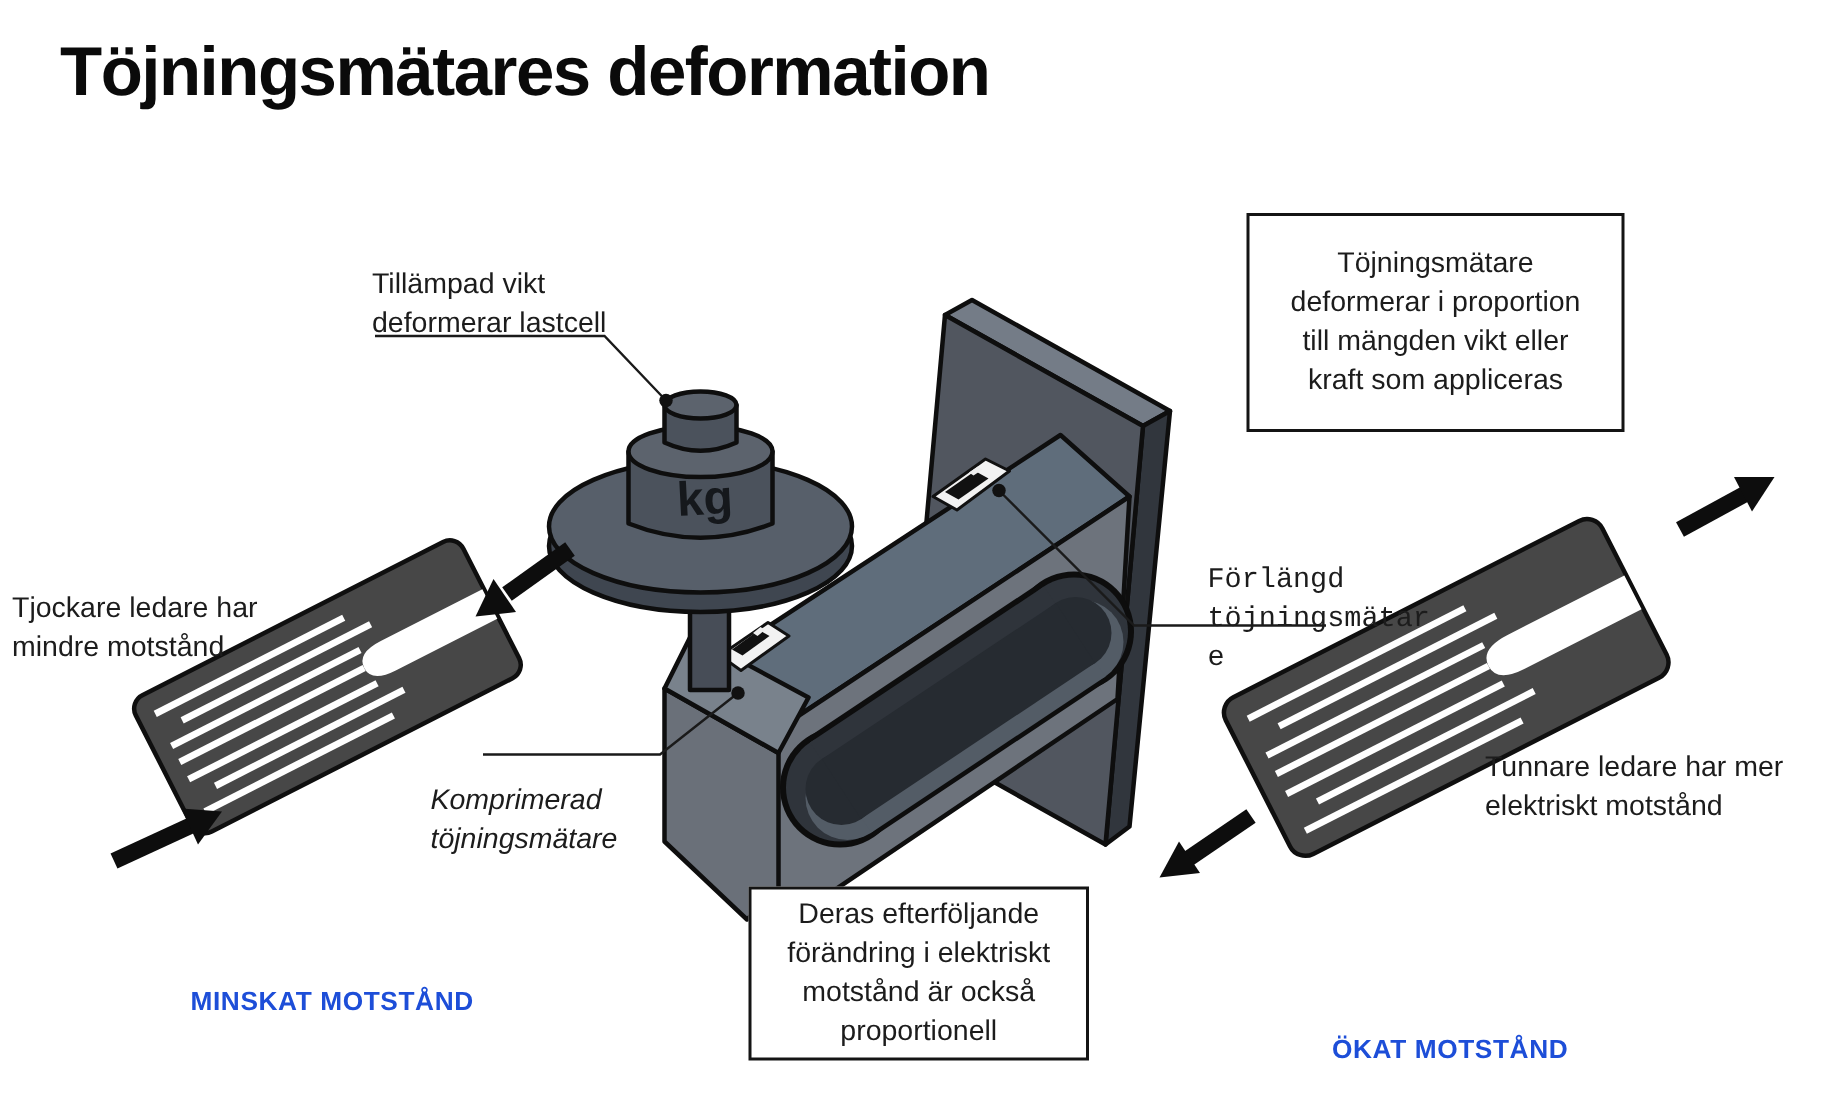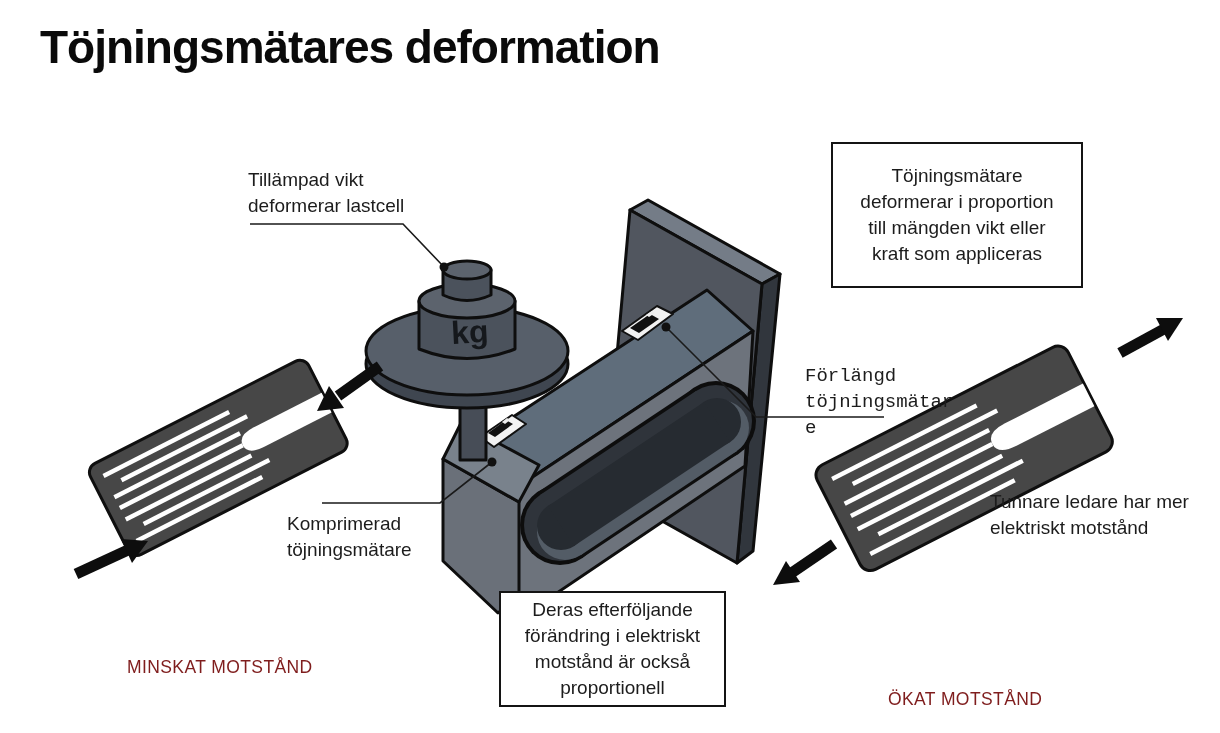--- a/index.html
+++ b/index.html
@@ -7,30 +7,31 @@
     position:relative;width:1220px;height:733px;background:#ffffff;overflow:hidden;
     font-family:"Liberation Sans","DejaVu Sans",sans-serif;color:#1c1c1c;
   }
   .title{
     position:absolute;left:40px;top:8px;font-size:46px;font-weight:800;
     letter-spacing:-1px;color:#0a0a0a;white-space:nowrap;margin-top:12px;
   }
   .callout{
     position:absolute;font-size:19px;line-height:26px;color:#1c1c1c;
     white-space:pre-line;
+    margin-top:10px;
   }
   .note-box{
     position:absolute;border:2px solid #141414;background:#fff;
     display:flex;align-items:center;justify-content:center;text-align:center;
     font-size:19px;line-height:26px;color:#1c1c1c;white-space:pre-line;
     box-sizing:border-box;padding:4px 8px;
   }
   .footer-label{
-    position:absolute;font-size:17.5px;font-weight:400;letter-spacing:.4px;
-    color:#7f1d1d;white-space:nowrap;
+    position:absolute;font-size:17.5px;font-weight:700;letter-spacing:.4px;
+    color:#1d4ed8;white-space:nowrap;
   }
   .art{position:absolute;left:0;top:0;}
 </style>
 </head>
 <body>
 
 <div class="canvas">
 
   <svg class="art" width="1220" height="733" viewBox="0 0 1220 733">
 
@@ -156,26 +157,28 @@
   <div class="title">Töjningsmätares deformation</div>
 
   <div class="callout" style="left:248px;top:167px;">Tillämpad vikt
 deformerar lastcell</div>
 
   <div class="note-box" style="left:831px;top:142px;width:252px;height:146px;">Töjningsmätare
 deformerar i proportion
 till mängden vikt eller
 kraft som appliceras</div>
 
+  <div class="callout" style="left:8px;top:383px;">Tjockare ledare har
+mindre motstånd</div>
 
   <div class="callout" style="left:805px;top:363px;font-family:Liberation Mono, monospace;">Förlängd
 töjningsmätar
 e</div>
 
-  <div class="callout" style="left:287px;top:511px;">Komprimerad
+  <div class="callout" style="left:287px;top:511px;font-style:italic;">Komprimerad
 töjningsmätare</div>
 
   <div class="callout" style="left:990px;top:489px;">Tunnare ledare har mer
 elektriskt motstånd</div>
 
   <div class="note-box" style="left:499px;top:591px;width:227px;height:116px;">Deras efterföljande
 förändring i elektriskt
 motstånd är också
 proportionell</div>
 

